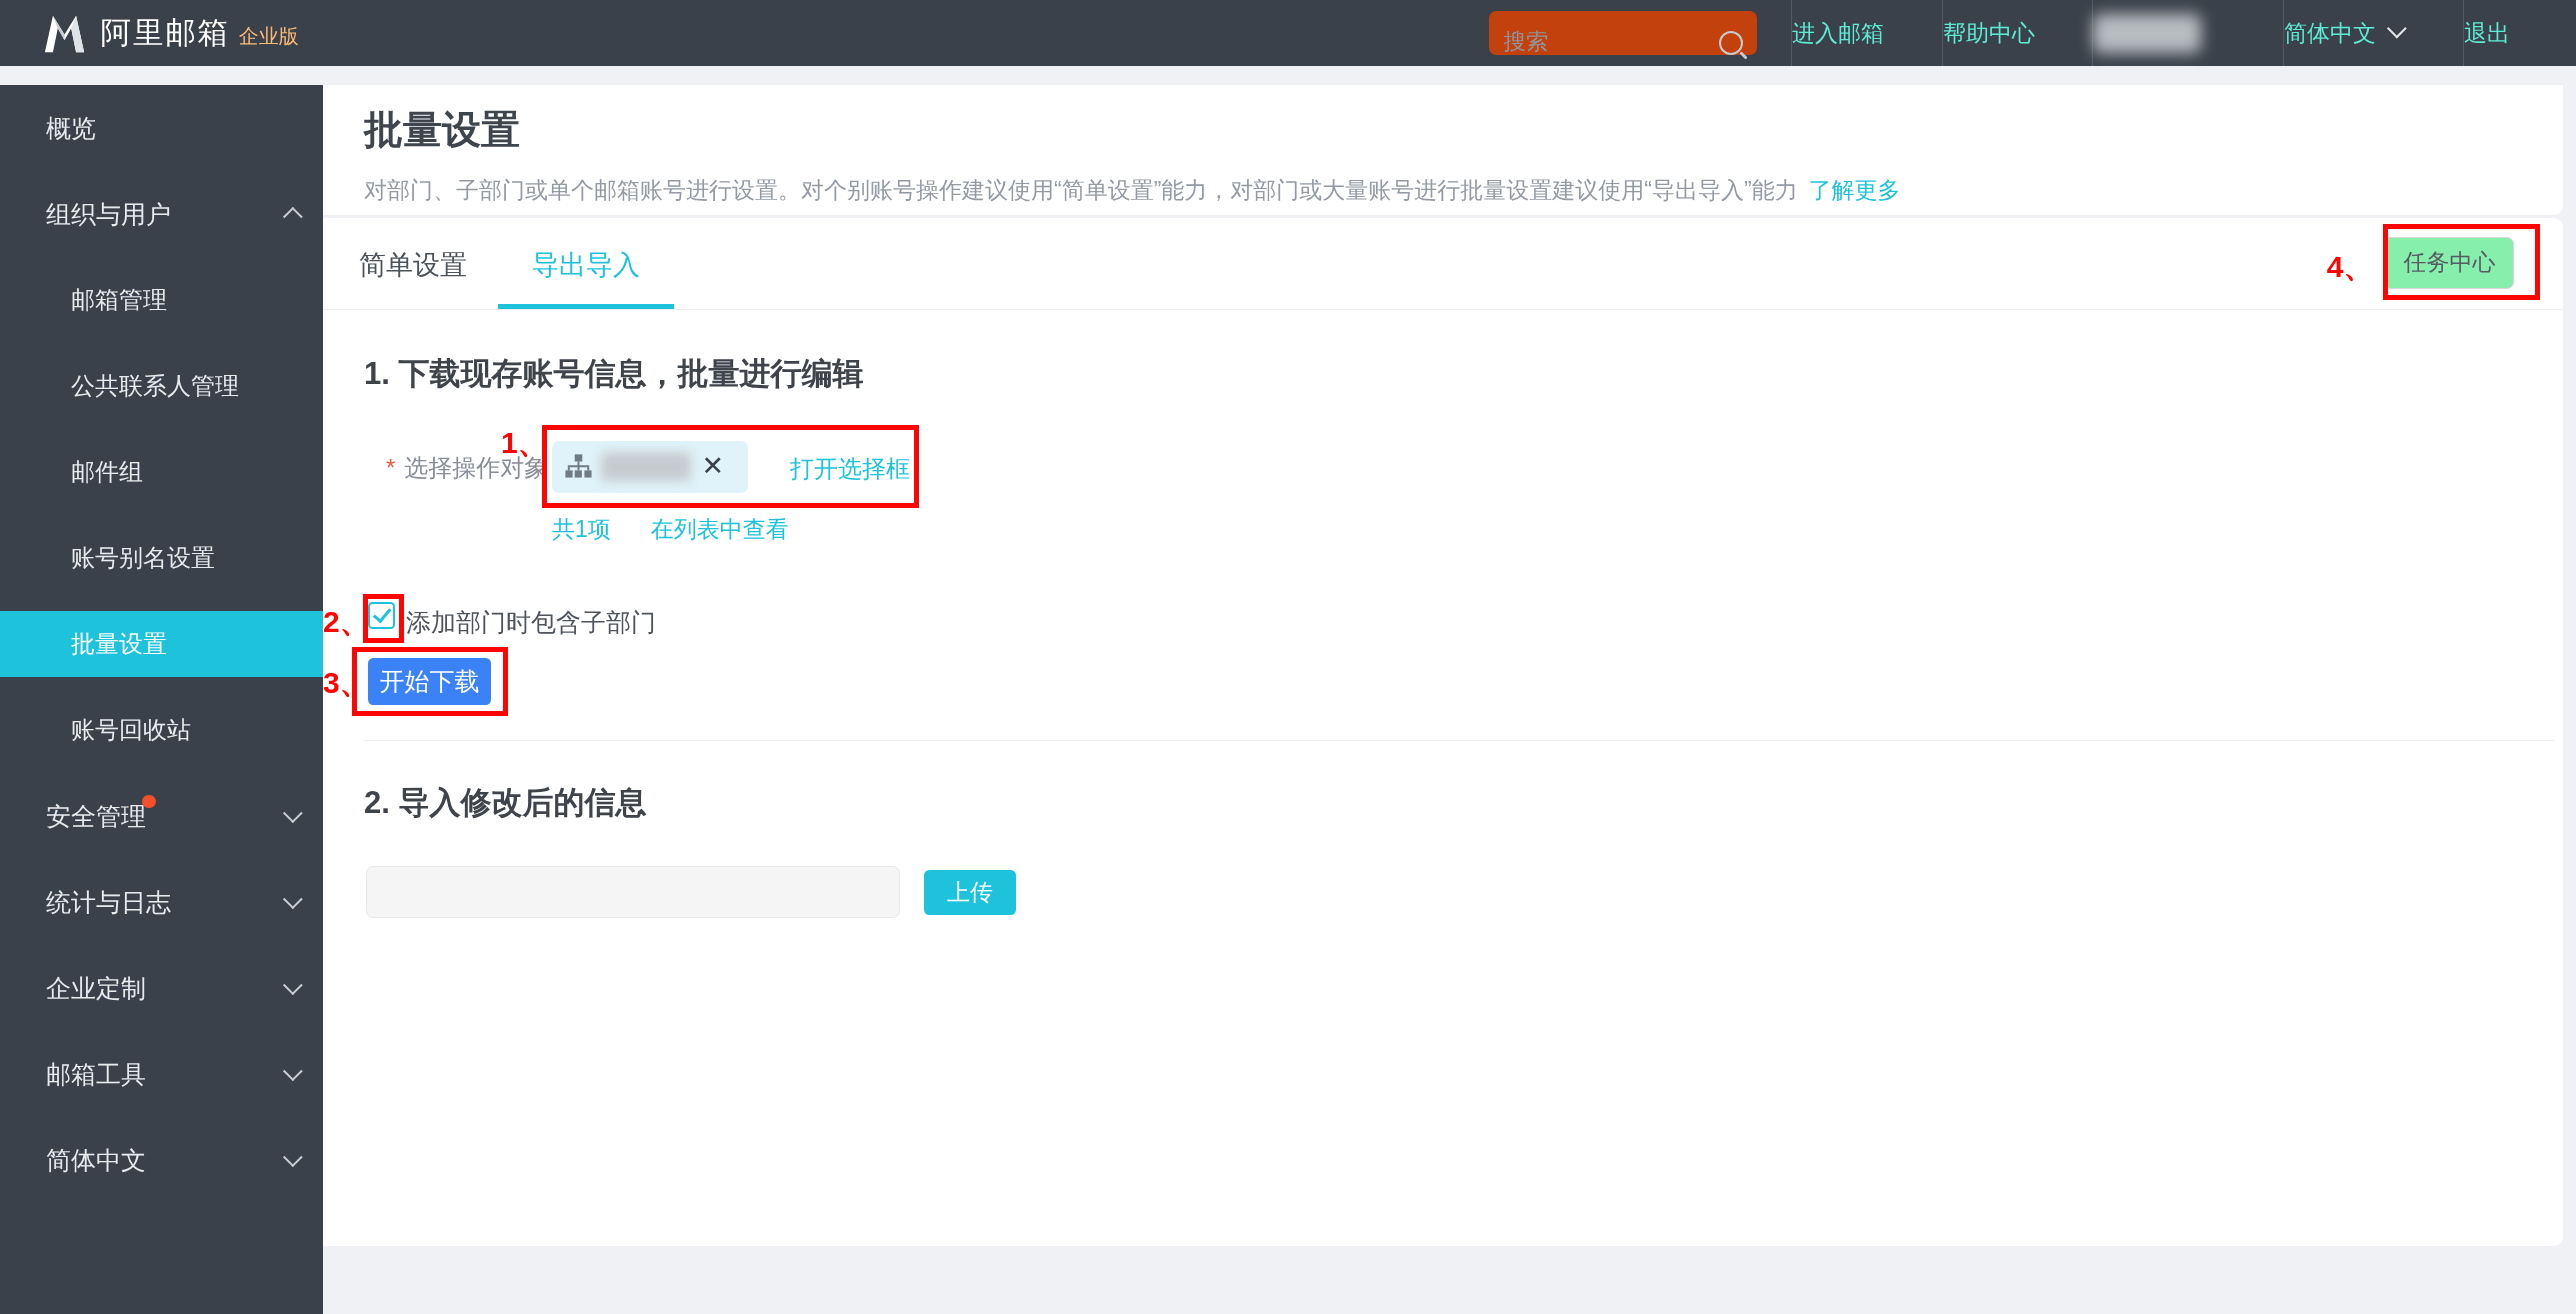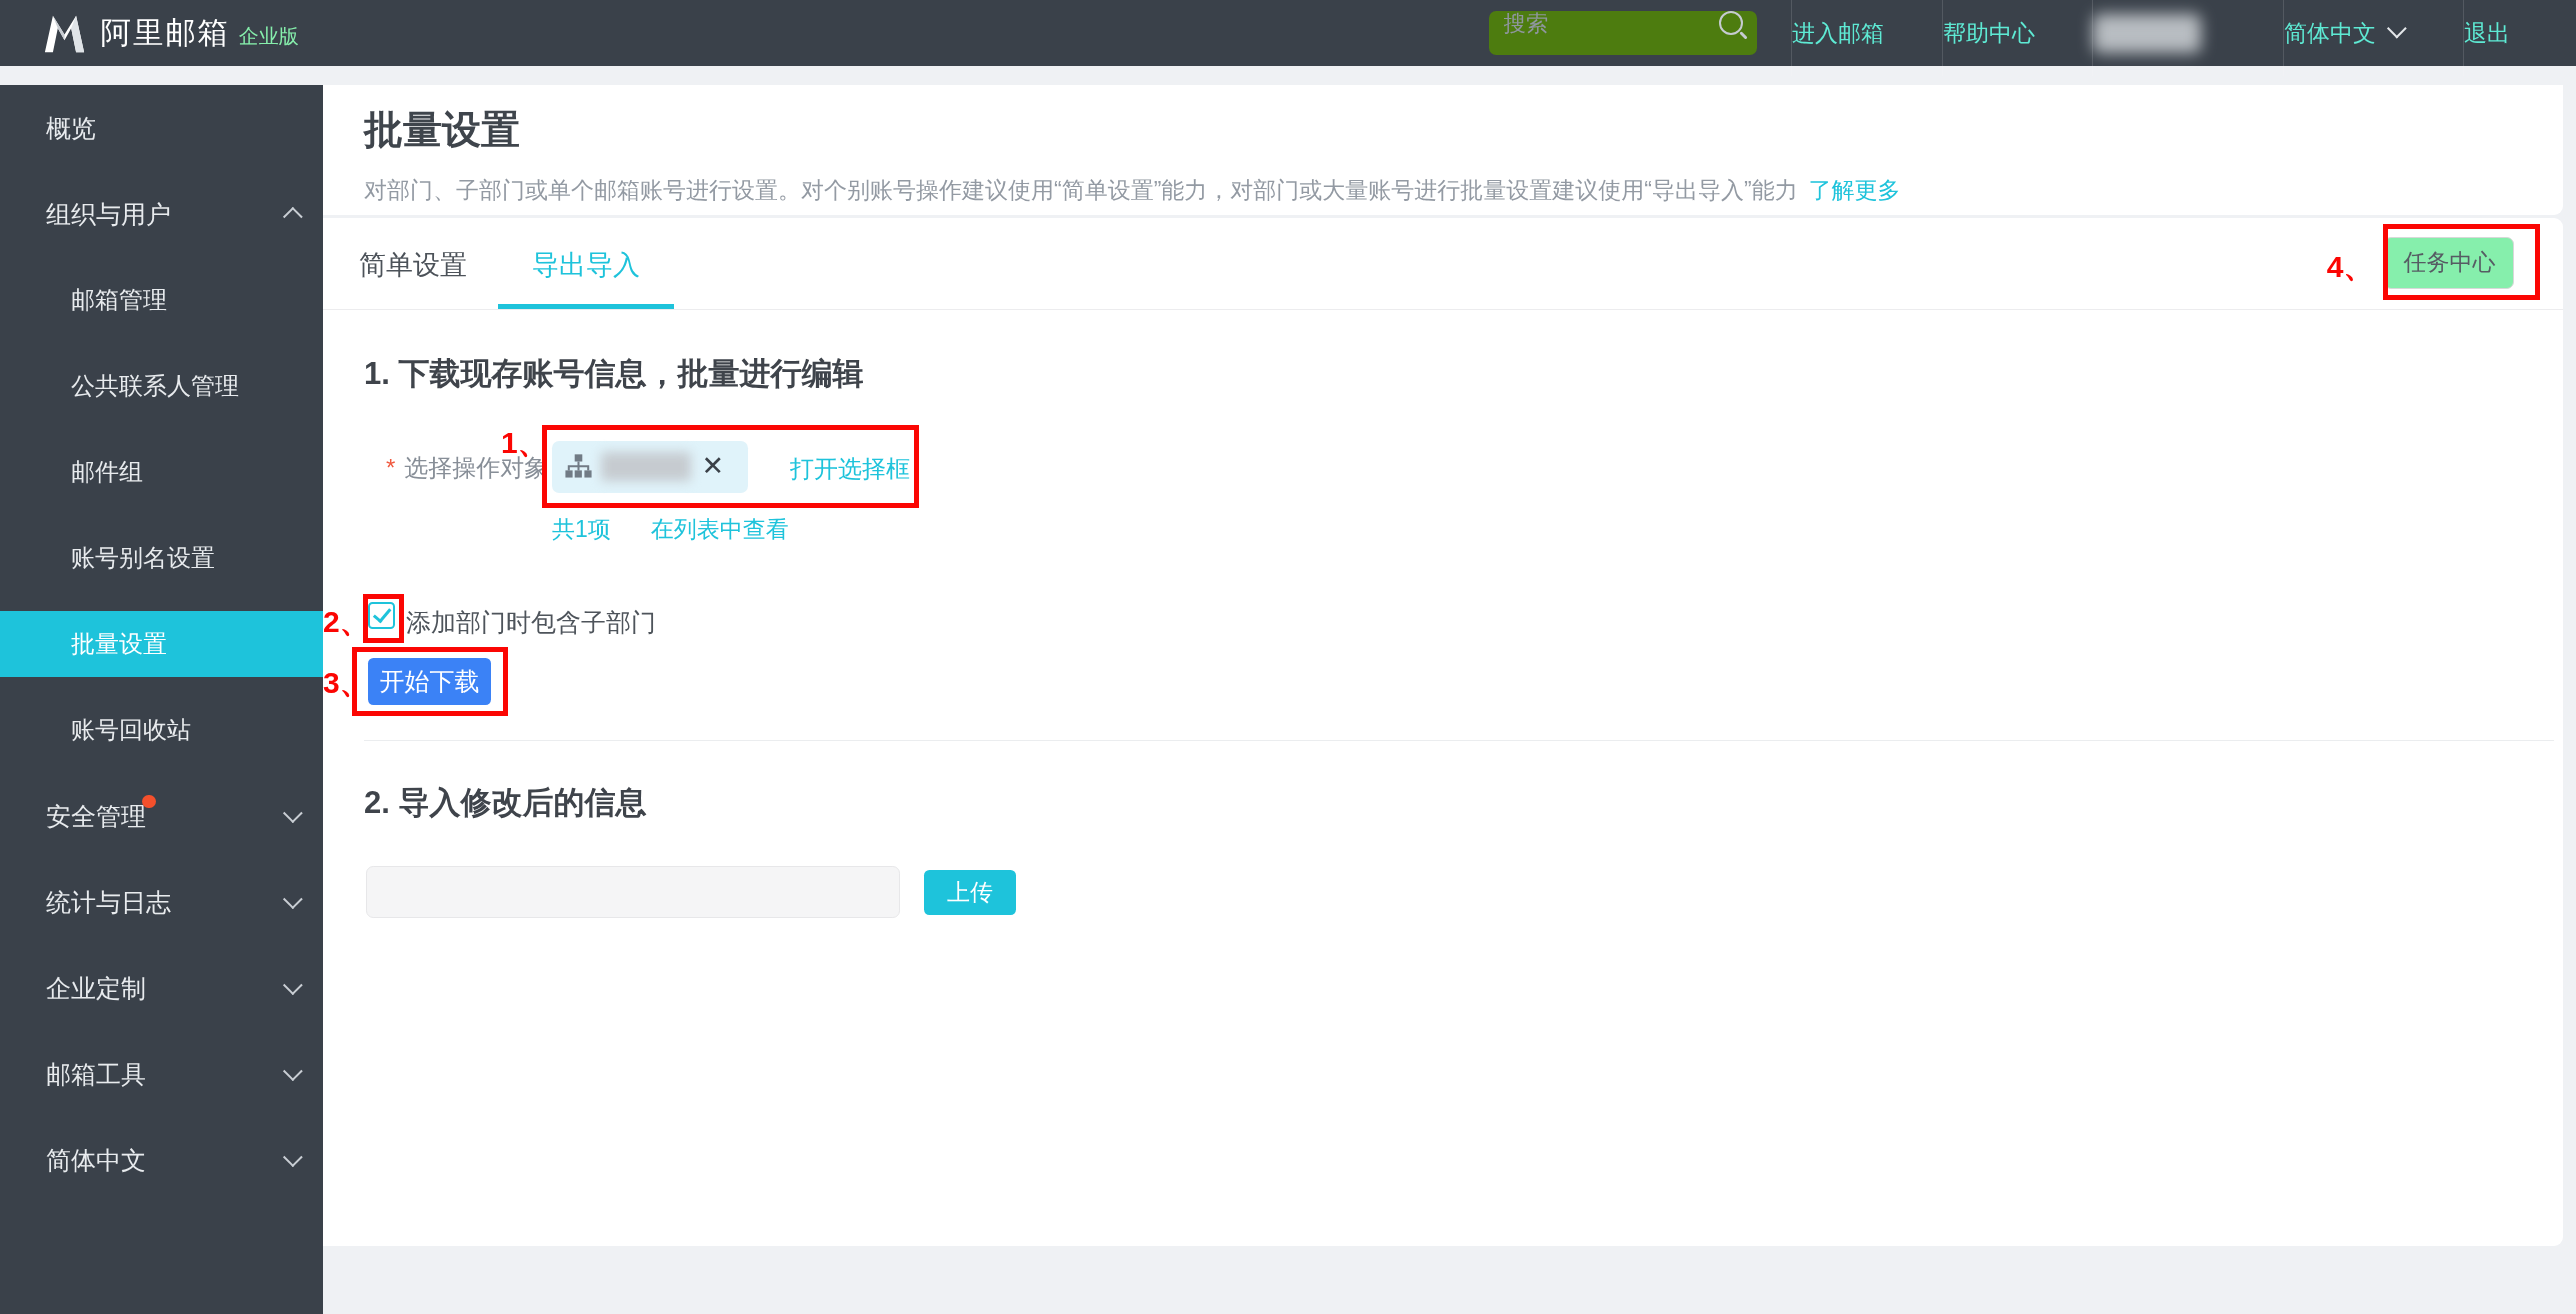--- a/index.html
+++ b/index.html
@@ -12,27 +12,27 @@
   }
 
   
   .topbar {
     position:absolute; left:0; top:0; width:2576px; height:66px;
     background:#3a414a; display:flex; align-items:center; z-index:10;
   }
   .brand { display:flex; align-items:center; margin-left:41px; cursor:pointer; }
   .logo-m { width:47px; height:41px; display:block; }
   .brand-name { color:#ffffff; font-size:30.5px; letter-spacing:1.8px; margin-left:12.6px; }
-  .brand-edition { color:#86efac; font-size:20px; margin-left:9px; margin-top:7.2px; }
+  .brand-edition { color:#fdba74; font-size:20px; margin-left:9px; margin-top:7.2px; }
 
   .topbar-right { margin-left:auto; display:flex; align-items:stretch; height:85px; }
   .search-wrap { display:flex; align-items:center; padding-right:34px; }
   .search-box {
-    width:239px; height:44px; background:#4d7c0f; border-radius:7.2px;
-    display:flex; align-items:flex-start; padding:0 14.4px;
+    width:239px; height:44px; background:#c2410c; border-radius:7.2px;
+    display:flex; align-items:flex-end; padding:0 14.4px;
   }
   .search-box input {
     flex:1; min-width:0; background:transparent; border:none; outline:none;
     color:#e3e6ea; font-size:22.4px; font-family:inherit;
   }
   .search-box input::placeholder { color:#8f969f; }
   .mag-icon { position:relative; width:20px; height:20px; border:2.7px solid #c6cbd1; border-radius:50%; flex:0 0 auto; }
   .mag-icon::after {
     content:""; position:absolute; width:2.7px; height:9px; background:#c6cbd1;
     right:-3.6px; bottom:-7.2px; transform:rotate(-45deg); border-radius:1.8px;

